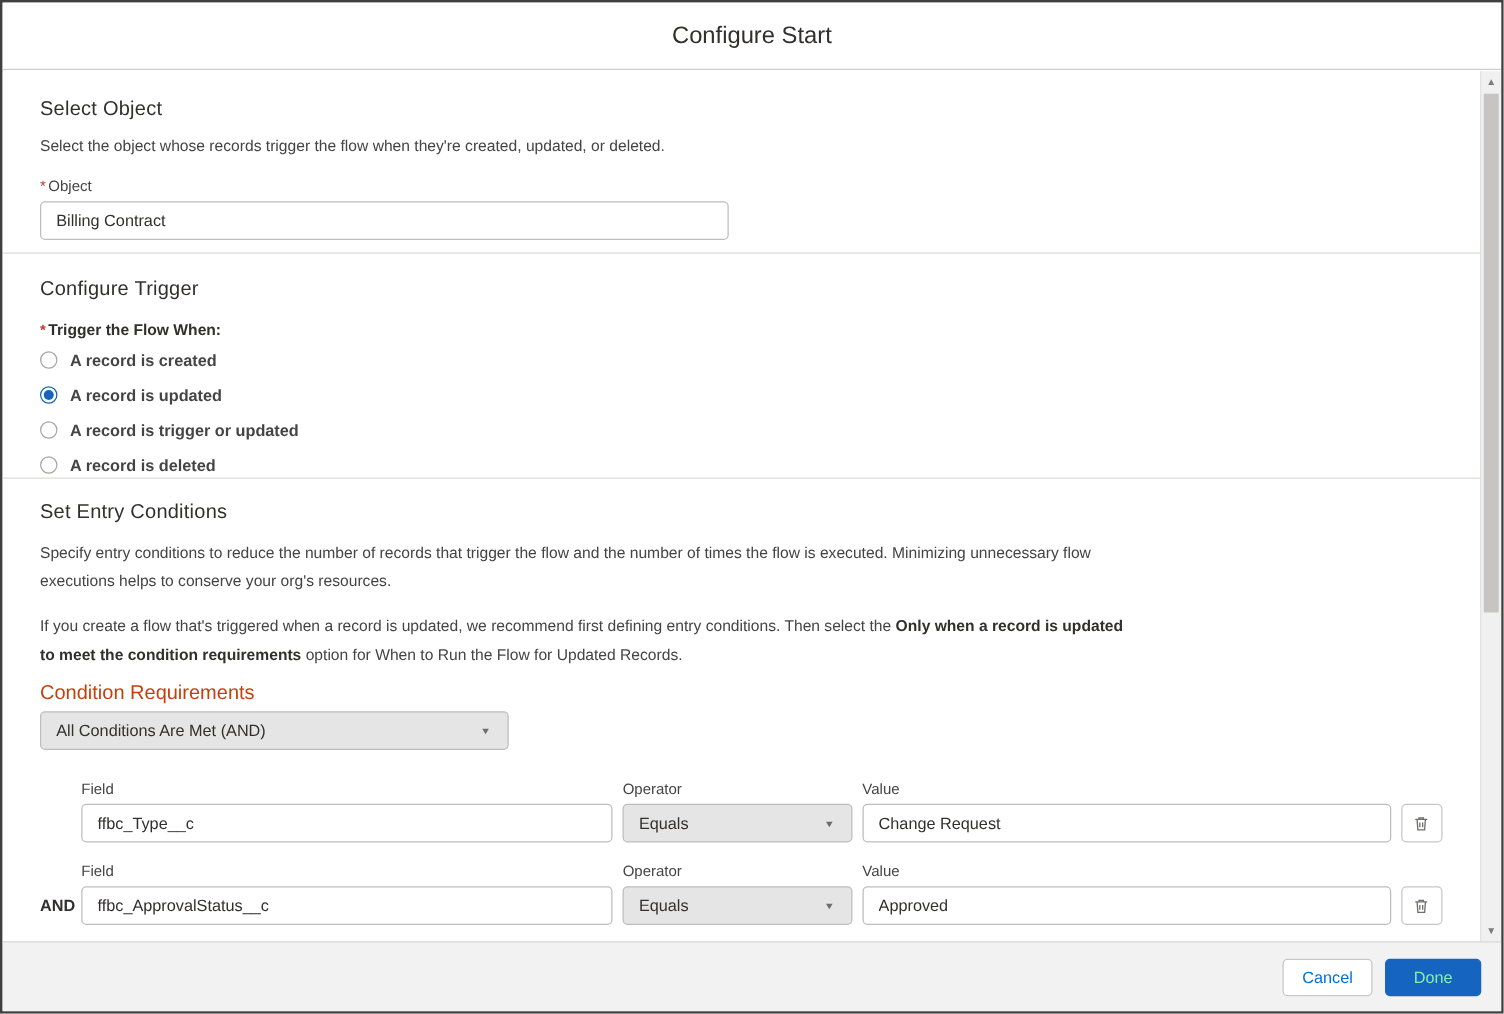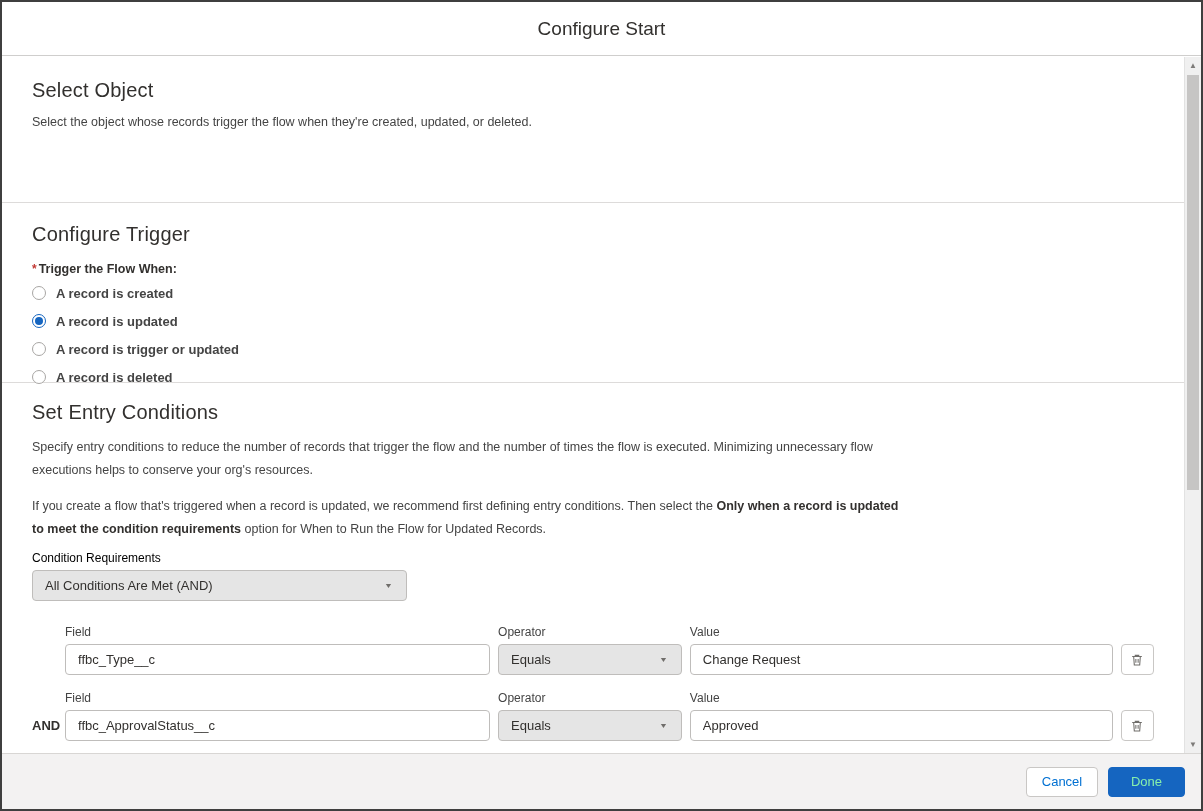--- a/index.html
+++ b/index.html
@@ -21,21 +21,21 @@
   
   .dlg-body {
     position:absolute; top:55px; left:0; right:17px; bottom:56px;
     overflow:hidden; background:#fff;
   }
   .section { padding:0 30px; }
   .sec1 { height:146px; padding-top:22px; border-bottom:1px solid #dddbda; }
   .sec2 { height:180px; padding-top:20px; border-bottom:1px solid #dddbda; }
   .sec3 { padding-top:18px; }
 
-  h2.sec-heading { font-size:20px; font-weight:400; color:#32302e; letter-spacing:.2px; }
+  h2.sec-heading { font-size:16px; font-weight:400; color:#32302e; letter-spacing:.2px; }
   .desc { margin-top:13px; font-size:12.5px; color:#444; }
 
   .field-label { font-size:12px; color:#444; }
   .req { color:#c23934; margin-right:2px; font-size:12px; }
 
   .text-input {
     display:block; margin-top:5px; height:31px; border:1px solid #bfbdbb;
     border-radius:4px; padding:0 12px; font-size:13px; color:#32302e;
     font-family:"Liberation Sans", sans-serif; background:#fff; outline:none; width:100%;
   }
@@ -54,21 +54,21 @@
     content:""; position:absolute; left:2px; top:2px; width:8px; height:8px;
     border-radius:50%; background:#1565c0;
   }
   .radio-label { font-size:13px; color:#444; }
 
   
   .para { margin-top:12px; font-size:12.5px; line-height:23px; color:#444; max-width:880px; }
   .para + .para { margin-top:13px; }
   .para b { color:#32302e; }
 
-  .cr-label { margin-top:10px; font-size:12px; color:#000000; }
+  .cr-label { margin-top:10px; font-size:16px; color:#c2410c; }
   .select-box {
     position:relative; margin-top:5px; height:31px; border:1px solid #bfbdbb;
     border-radius:4px; background:#e5e5e5; display:flex; align-items:center;
     padding:0 30px 0 12px; font-size:13px; color:#32302e; cursor:pointer;
   }
   .cr-select { width:375px; }
   .select-box .chev {
     position:absolute; right:13px; top:50%; transform:translateY(-50%) scaleY(.8);
     font-size:9px; color:#706e6b;
   }
@@ -124,20 +124,26 @@
 
   <div class="dlg-header">
     <div class="dlg-title">Configure Start</div>
   </div>
 
   <div class="dlg-body">
 
     <div class="section sec1">
       <h2 class="sec-heading">Select Object</h2>
       <div class="desc">Select the object whose records trigger the flow when they're created, updated, or deleted.</div>
+      <div class="obj-input-wrap">
+        <div class="field-label">
+          <span class="req">*</span><span>Object</span>
+        </div>
+        <input class="text-input" value="Billing Contract" style="">
+      </div>
     </div>
 
     <div class="section sec2">
       <h2 class="sec-heading">Configure Trigger</h2>
       <div class="trigger-label">
         <span class="req">*</span><span>Trigger the Flow When:</span>
       </div>
 
       <div class="radio-row">
         <span class="radio-circle"></span>

